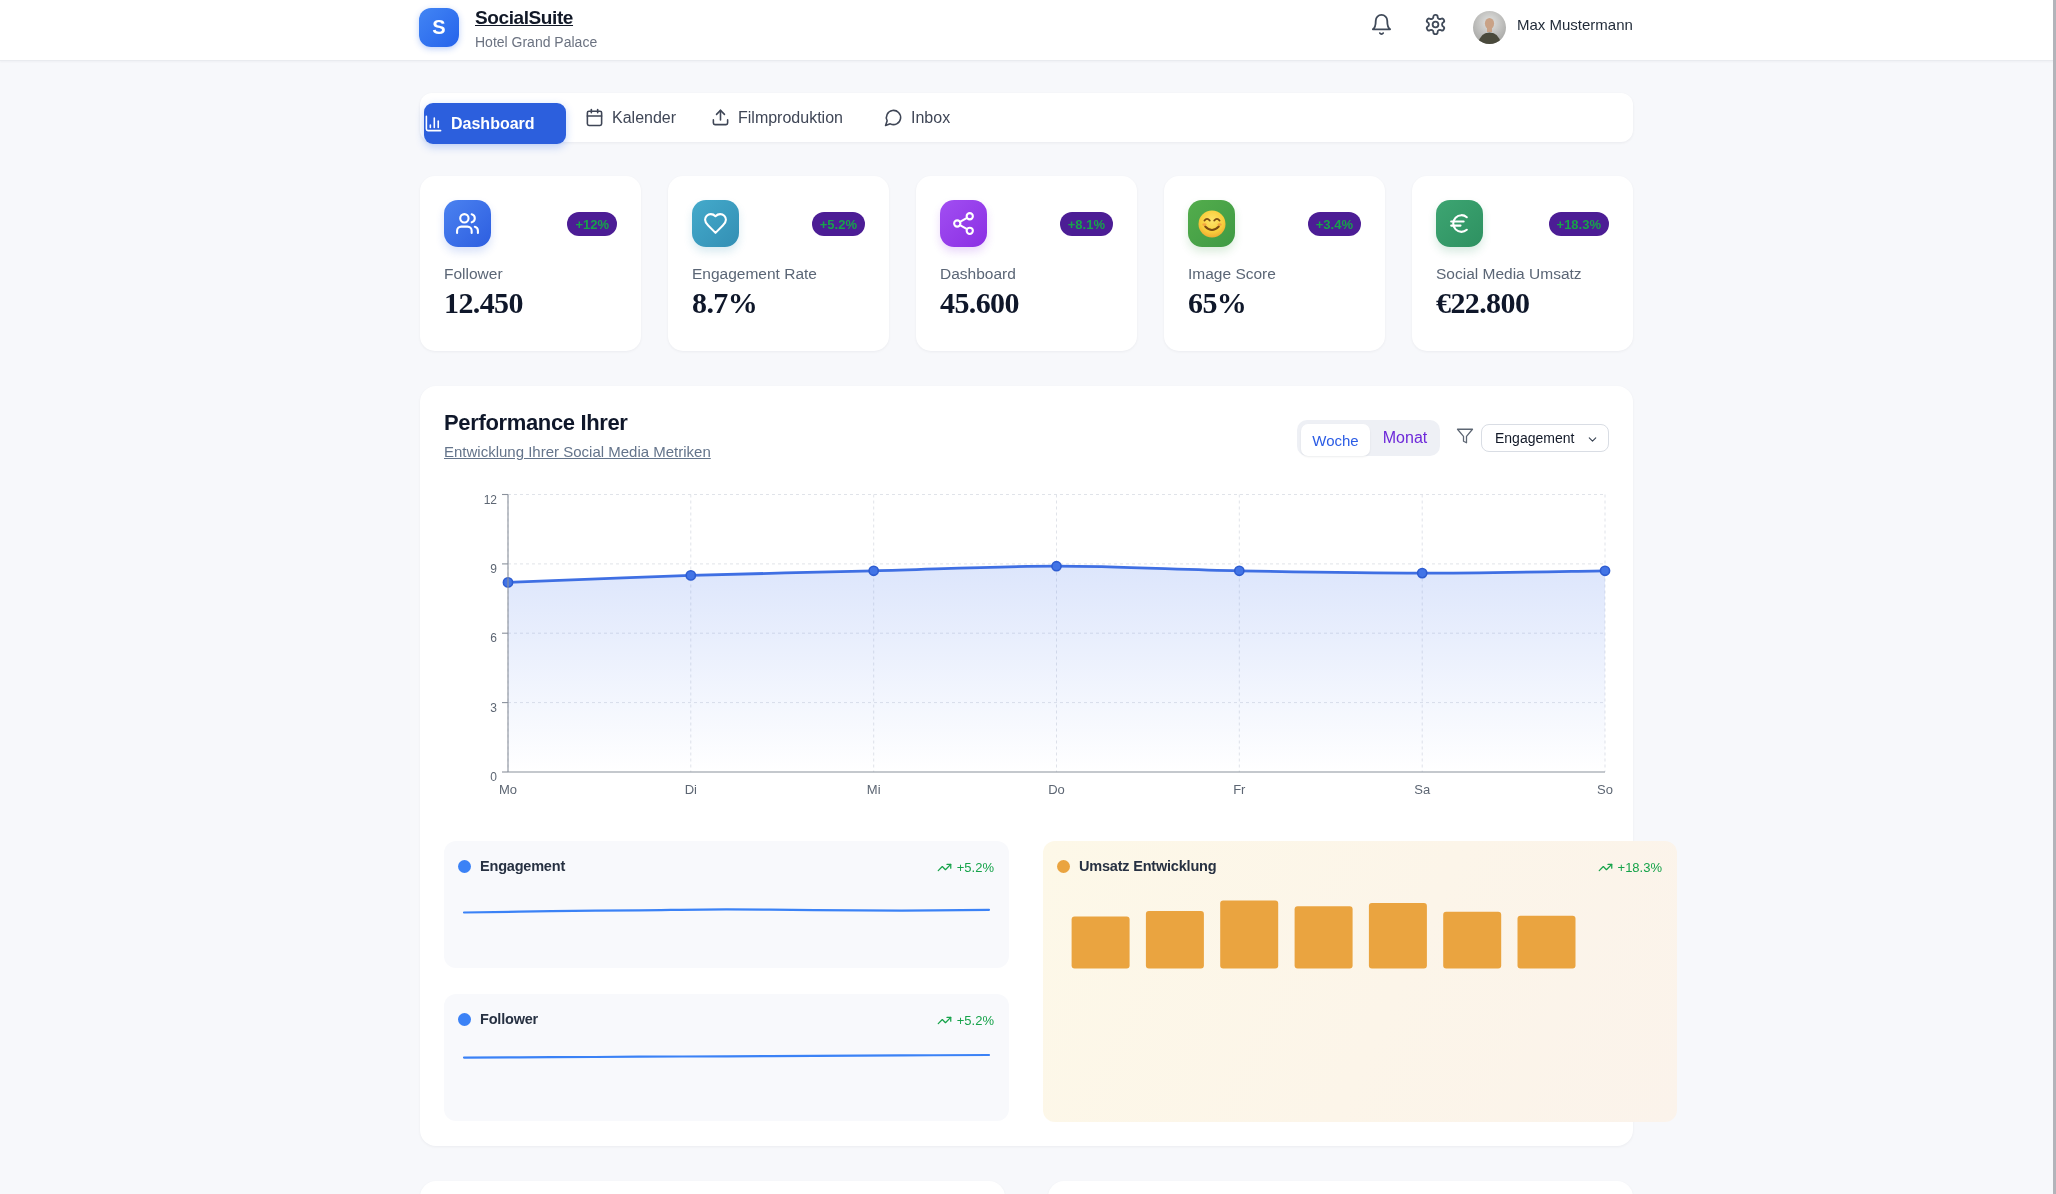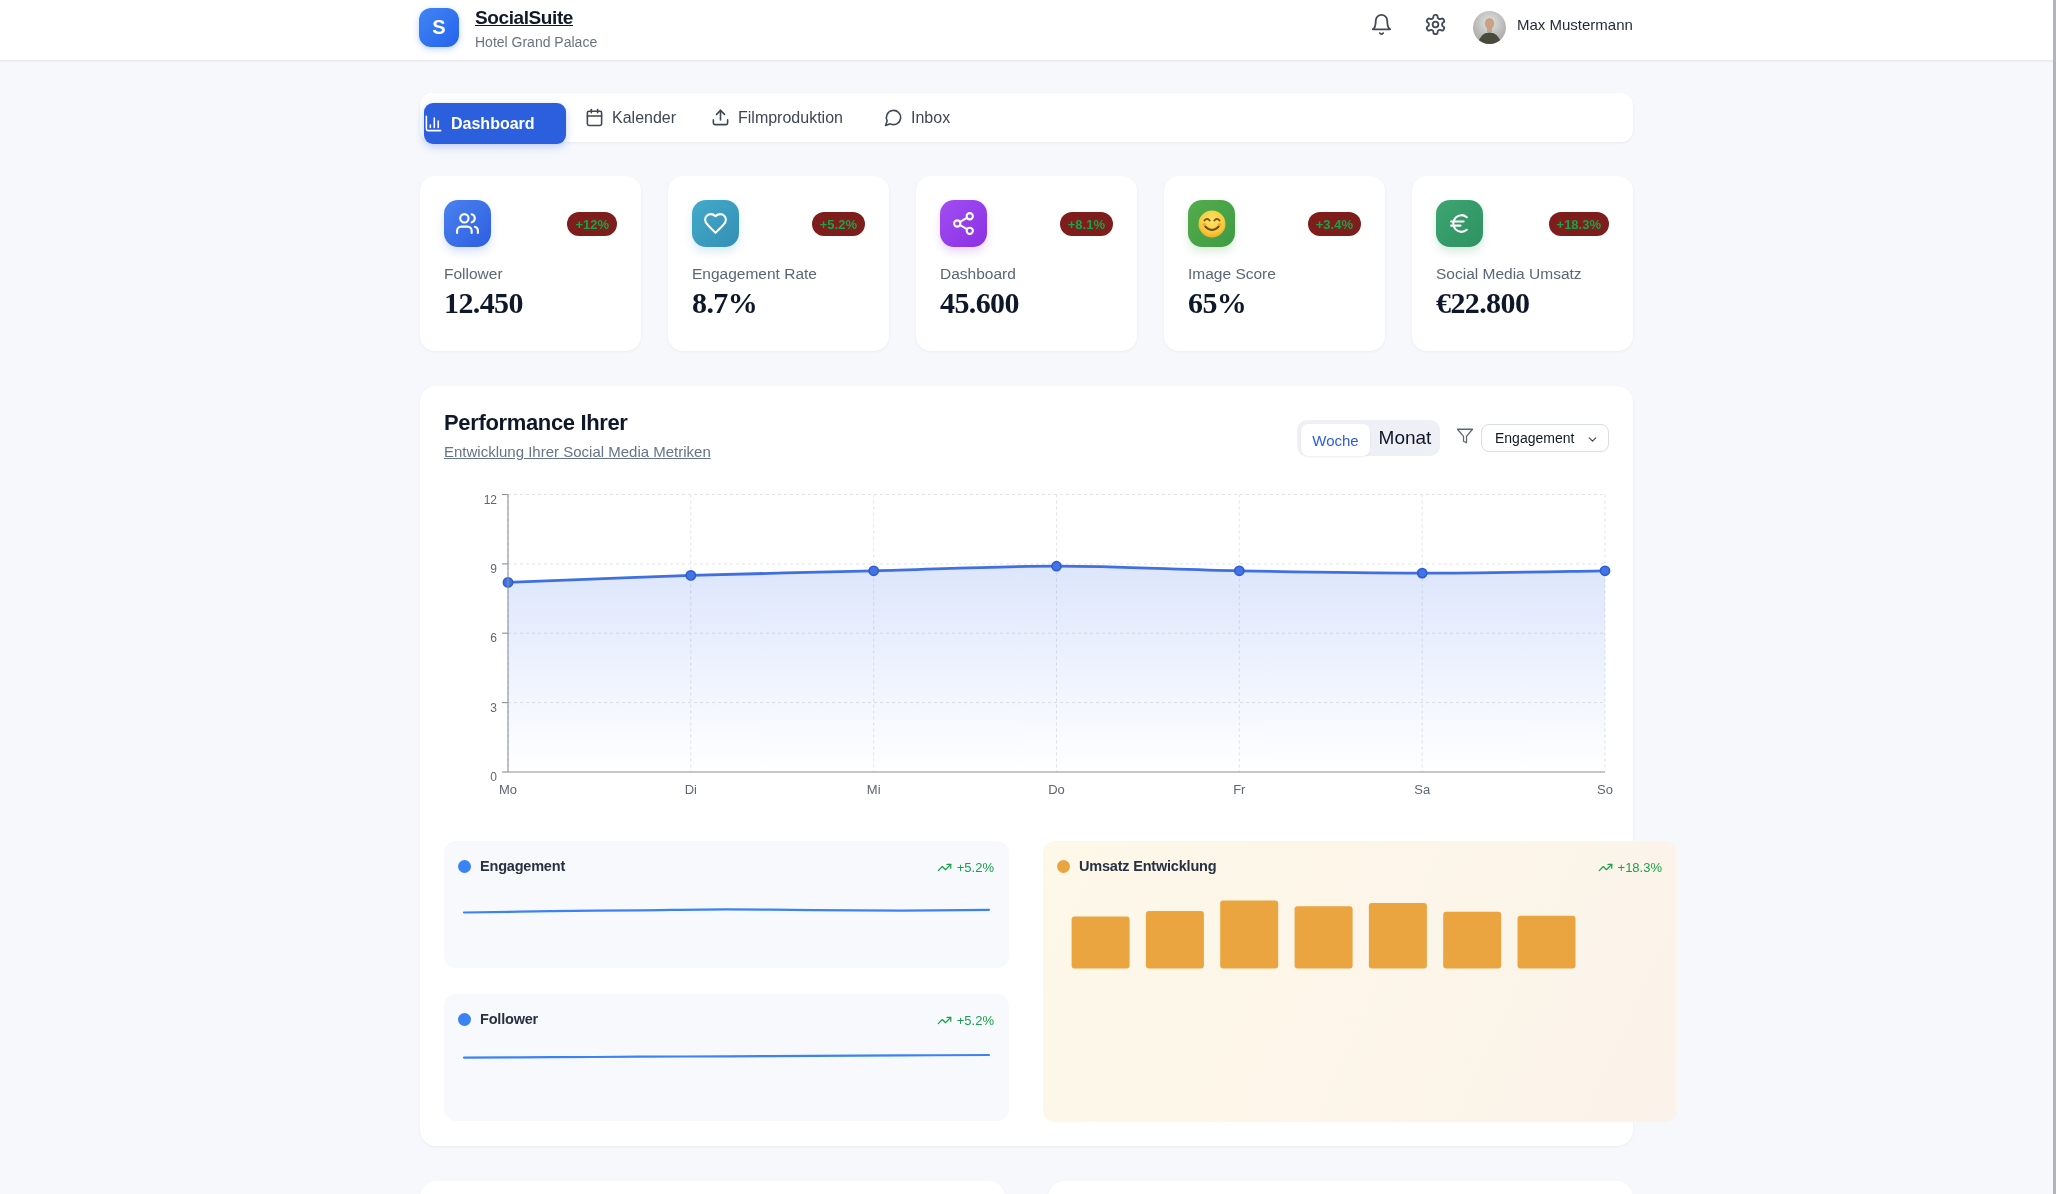--- a/index.html
+++ b/index.html
@@ -12,30 +12,30 @@
 .brand { position:absolute; left:475px; top:7px; font-size:19px; font-weight:700; color:#111827; letter-spacing:-.4px;text-decoration:underline; }
 .brandsub { position:absolute; left:475px; top:34px; font-size:14px; color:#6b7280; }
 .hname { position:absolute; left:1517px; top:16px; font-size:15px; color:#1f2937; }
 
 .navbar { position:absolute; left:420px; top:93px; width:1213px; height:49px; background:#fff; border-radius:12px; box-shadow:0 1px 3px rgba(16,24,40,.06); }
 .navbtn { position:absolute; left:4px; top:4px; height:41px; width:142px; background:#2c5fdd; border-radius:9px; color:#fff; font-size:16px; font-weight:600; display:flex; align-items:center; justify-content:flex-start; gap:8px; box-shadow:0 3px 8px rgba(37,99,235,.28);margin-top:6px; }
 .navtab { position:absolute; top:0; height:49px; display:flex; align-items:center; gap:8px; color:#3f4656; font-size:16px; font-weight:500; }
 
 .scard { position:absolute; top:176px; width:221px; height:175px; background:#fff; border-radius:15px; box-shadow:0 1px 3px rgba(16,24,40,.05); }
 .sicon { position:absolute; left:24px; top:24px; width:47px; height:47px; border-radius:14px; display:flex; align-items:center; justify-content:center; }
-.sbadge { position:absolute; right:24px; top:36px; height:24px; padding:0 8px; background:#7f1d1d; border-radius:12px; color:#17a34a; font-size:13px; font-weight:600; display:flex; align-items:center; }
+.sbadge { position:absolute; right:24px; top:36px; height:24px; padding:0 8px; background:#4c1d95; border-radius:12px; color:#17a34a; font-size:13px; font-weight:600; display:flex; align-items:center; }
 .slabel { position:absolute; left:24px; top:89px; font-size:15.5px; color:#5b6676; }
 .sval { position:absolute; left:24px; top:110px; font-size:30px; font-weight:700; color:#0f172a; letter-spacing:-.6px;font-family:Liberation Serif, serif; }
 
 .pcard { position:absolute; left:420px; top:386px; width:1213px; height:760px; background:#fff; border-radius:16px; box-shadow:0 1px 3px rgba(16,24,40,.05); }
 .ptitle { position:absolute; left:444px; top:410px; font-size:22px; font-weight:700; color:#0f172a; letter-spacing:-.35px; }
 .psub { position:absolute; left:444px; top:443px; font-size:15px; color:#64748b;text-decoration:underline; }
 .toggle { position:absolute; left:1297px; top:420px; width:143px; height:36px; background:#eef0f5; border-radius:10px; }
 .tact { position:absolute; left:4px; top:4px; width:69px; height:32px; background:#fff; border-radius:7px; box-shadow:0 1px 2px rgba(16,24,40,.08); color:#2b5ce5; font-size:15px; font-weight:500; display:flex; align-items:center; justify-content:center; }
-.tin { position:absolute; left:77px; top:4px; width:62px; height:28px; color:#0f172a; font-size:19px; font-weight:500; display:flex; align-items:center; justify-content:center; }
+.tin { position:absolute; left:77px; top:4px; width:62px; height:28px; color:#6d28d9; font-size:16px; font-weight:500; display:flex; align-items:center; justify-content:center; }
 .select { position:absolute; left:1481px; top:424px; width:128px; height:28px; background:#fff; border:1px solid #d9dde4; border-radius:8px; font-size:14px; color:#111827; display:flex; align-items:center; padding-left:13px; }
 .minicard { position:absolute; background:#f8f9fc; border-radius:12px; }
 .mchead { position:absolute; left:14px; top:17px; display:flex; align-items:center; gap:9px; font-size:14.5px; font-weight:700; letter-spacing:-.2px; color:#273142; }
 .dot { width:13px; height:13px; border-radius:50%; }
 .mcpct { position:absolute; right:15px; top:19px; display:flex; align-items:center; gap:5px; font-size:13px; font-weight:500; color:#16a34a; }
 .bcard { position:absolute; top:1181px; width:585px; height:40px; background:#fff; border-radius:16px 16px 0 0; box-shadow:0 1px 3px rgba(16,24,40,.05); }
 .sbar { position:absolute; right:0; top:0; width:3.5px; height:1194px; background:#b3b4ba; z-index:9; }
 </style>
 </head>
 <body>

